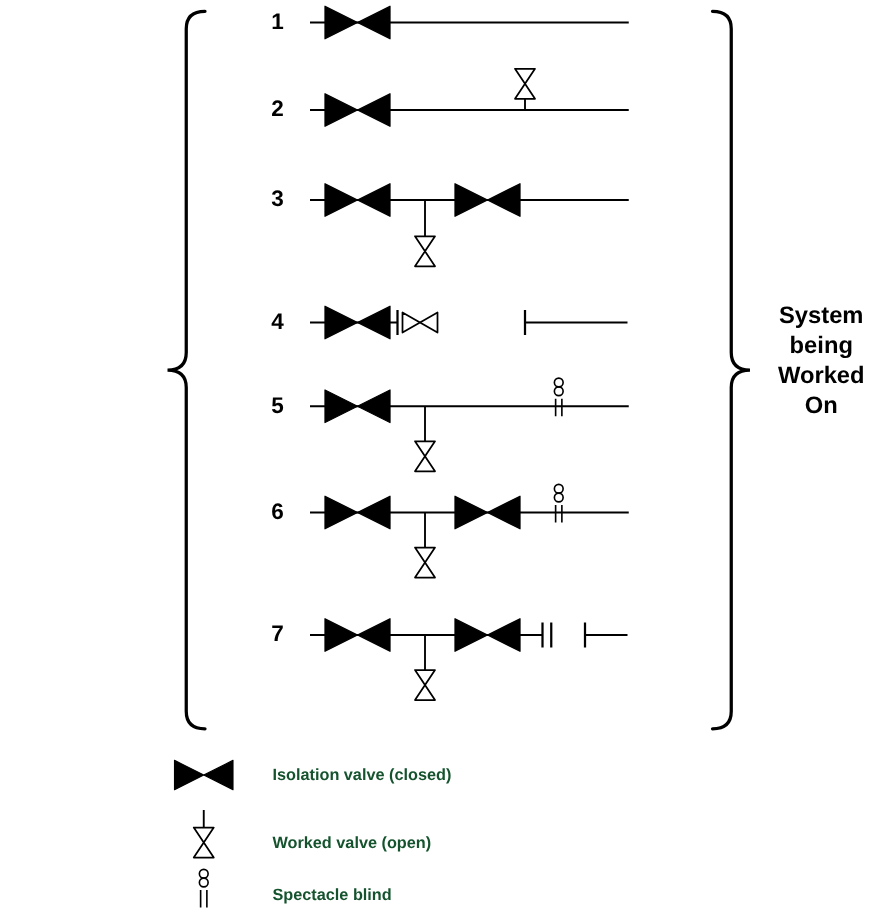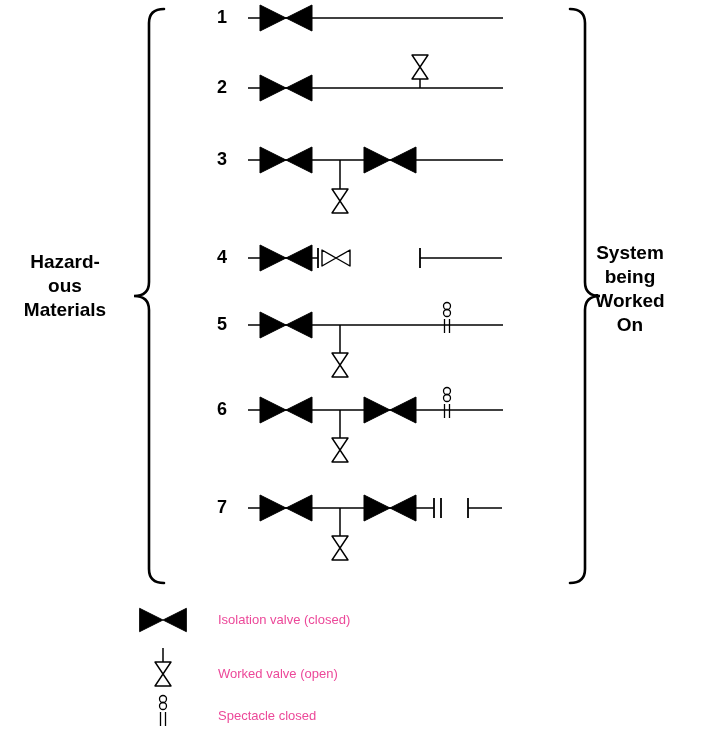--- a/index.html
+++ b/index.html
@@ -16,36 +16,37 @@
   .side-label {
     position: absolute;
     font-weight: bold;
     font-size: 19px;
     line-height: 24px;
     text-align: center;
     white-space: pre-line;
     color: #000;
   }
   .left-label  { left: 0px;   top: 250px; width: 130px; }
-  .right-label { left: 574px; top: 241px; width: 112px; text-align: center; }
+  .right-label { left: 601px; top: 241px; width: 112px; text-align: center; }
   .row-number {
     position: absolute;
     left: 206px;
     width: 32px;
     text-align: center;
     font-weight: bold;
     font-size: 18px;
     color: #000;
   }
   .legend-label {
     position: absolute;
     left: 218px;
     font-size: 13px;
     line-height: 16px;
-    color: #ec4899;
+    color: #14532d;
+    font-weight: bold;
   }
 </style>
 </head>
 <body>
 
 <div class="canvas">
 
   <svg width="713" height="734" viewBox="0 0 713 734">
     <defs>
       <g id="valve-closed">
@@ -132,33 +133,30 @@
     <g>
       <use href="#valve-closed" transform="translate(163,620) scale(0.9)"></use>
       <g>
         <line x1="163" y1="648" x2="163" y2="662" stroke="#000" stroke-width="1.5"></line>
         <use href="#valve-open-v" transform="translate(163,674)"></use>
       </g>
       <use href="#spectacle" transform="translate(163,718)"></use>
     </g>
   </svg>
 
-  <div class="side-label left-label">Hazard-
-ous
-Materials</div>
   <div class="side-label right-label">System
 being
 Worked
 On</div>
 
   <div class="row-number" style="top:7px">1</div>
   <div class="row-number" style="top:77px">2</div>
   <div class="row-number" style="top:149px">3</div>
   <div class="row-number" style="top:247px">4</div>
   <div class="row-number" style="top:314px">5</div>
   <div class="row-number" style="top:399px">6</div>
   <div class="row-number" style="top:497px">7</div>
 
   <div class="legend-label" style="top:612px">Isolation valve (closed)</div>
   <div class="legend-label" style="top:666px">Worked valve (open)</div>
-  <div class="legend-label" style="top:708px">Spectacle closed</div>
+  <div class="legend-label" style="top:708px">Spectacle blind</div>
 
 </div>
 
 </body></html>

